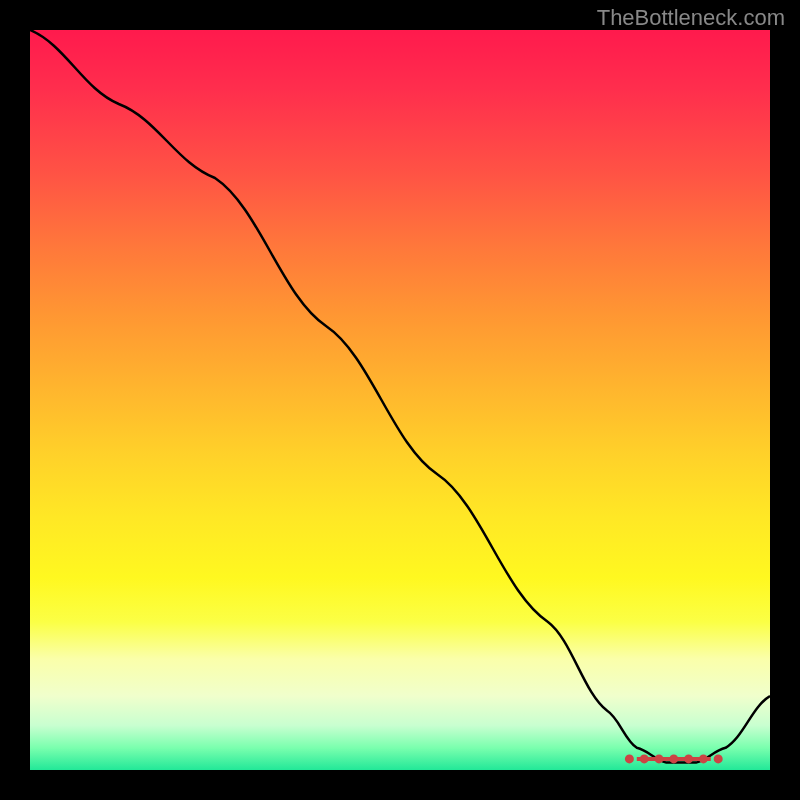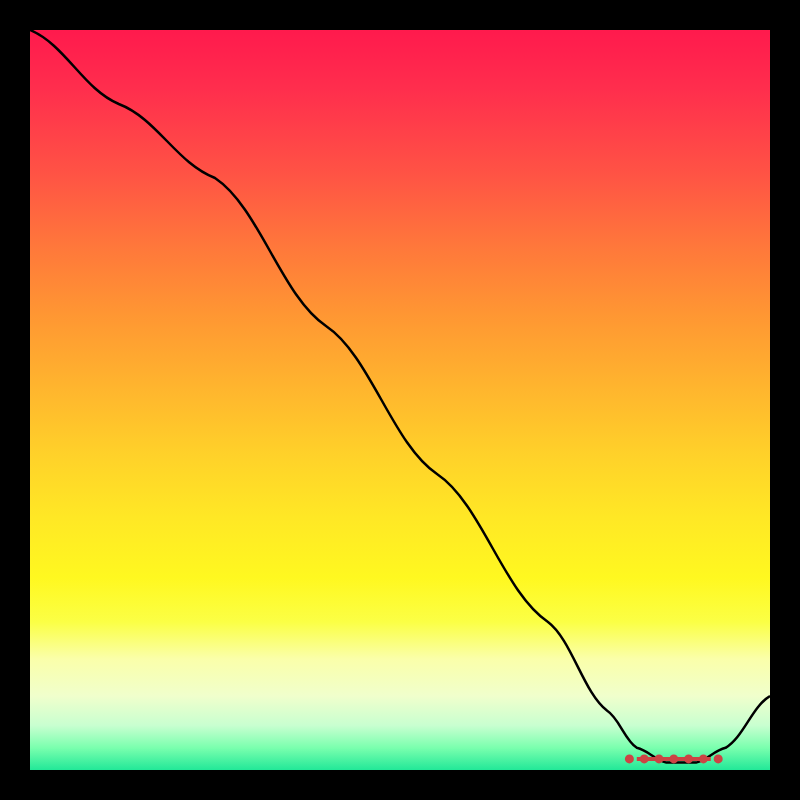--- a/index.html
+++ b/index.html
@@ -58,20 +58,21 @@
       top: 0;
       left: 0;
       width: 100%;
       height: 100%;
     }
   </style>
 </head>
 <body>
 
 <div class="chart-container">
+  <div class="watermark">TheBottleneck.com</div>
   <div class="plot-area">
     <svg class="curve-svg" viewBox="0 0 740 740" preserveAspectRatio="none">
       <path id="curve-path" fill="none" stroke="#000000" stroke-width="2.5" d="M 0 0 C 35.52 14.8 53.279999999999994 59.2 88.8 74 C 127.28 88.8 146.51999999999998 133.2 185 148 C 229.4 177.6 251.6 266.4 296 296 C 340.40000000000003 325.6 362.6 414.4 407.00000000000006 444 C 451.40000000000003 473.6 473.6 562.4 518 592 C 541.6800000000001 609.76 553.52 663.04 577.2 680.8 C 589.04 688.1999999999999 594.96 710.4 606.8 717.8 C 618.64 720.76 624.56 729.64 636.4 732.6 C 648.24 732.6 654.16 732.6 666 732.6 C 677.8399999999999 729.64 683.76 720.76 695.5999999999999 717.8 C 713.3599999999999 707.4399999999999 722.24 676.36 740 666"></path>
       <line id="marker-segment" stroke="#cc4444" stroke-width="4" x1="606.8" x2="680.8000000000001" y1="728.9" y2="728.9"></line>
       <g id="markers-group">
           <circle cx="599.4000000000001" cy="728.9" r="4.5" fill="#cc4444"></circle>
           <circle cx="614.1999999999999" cy="728.9" r="4.5" fill="#cc4444"></circle>
           <circle cx="629" cy="728.9" r="4.5" fill="#cc4444"></circle>
           <circle cx="643.8" cy="728.9" r="4.5" fill="#cc4444"></circle>
           <circle cx="658.6" cy="728.9" r="4.5" fill="#cc4444"></circle>

